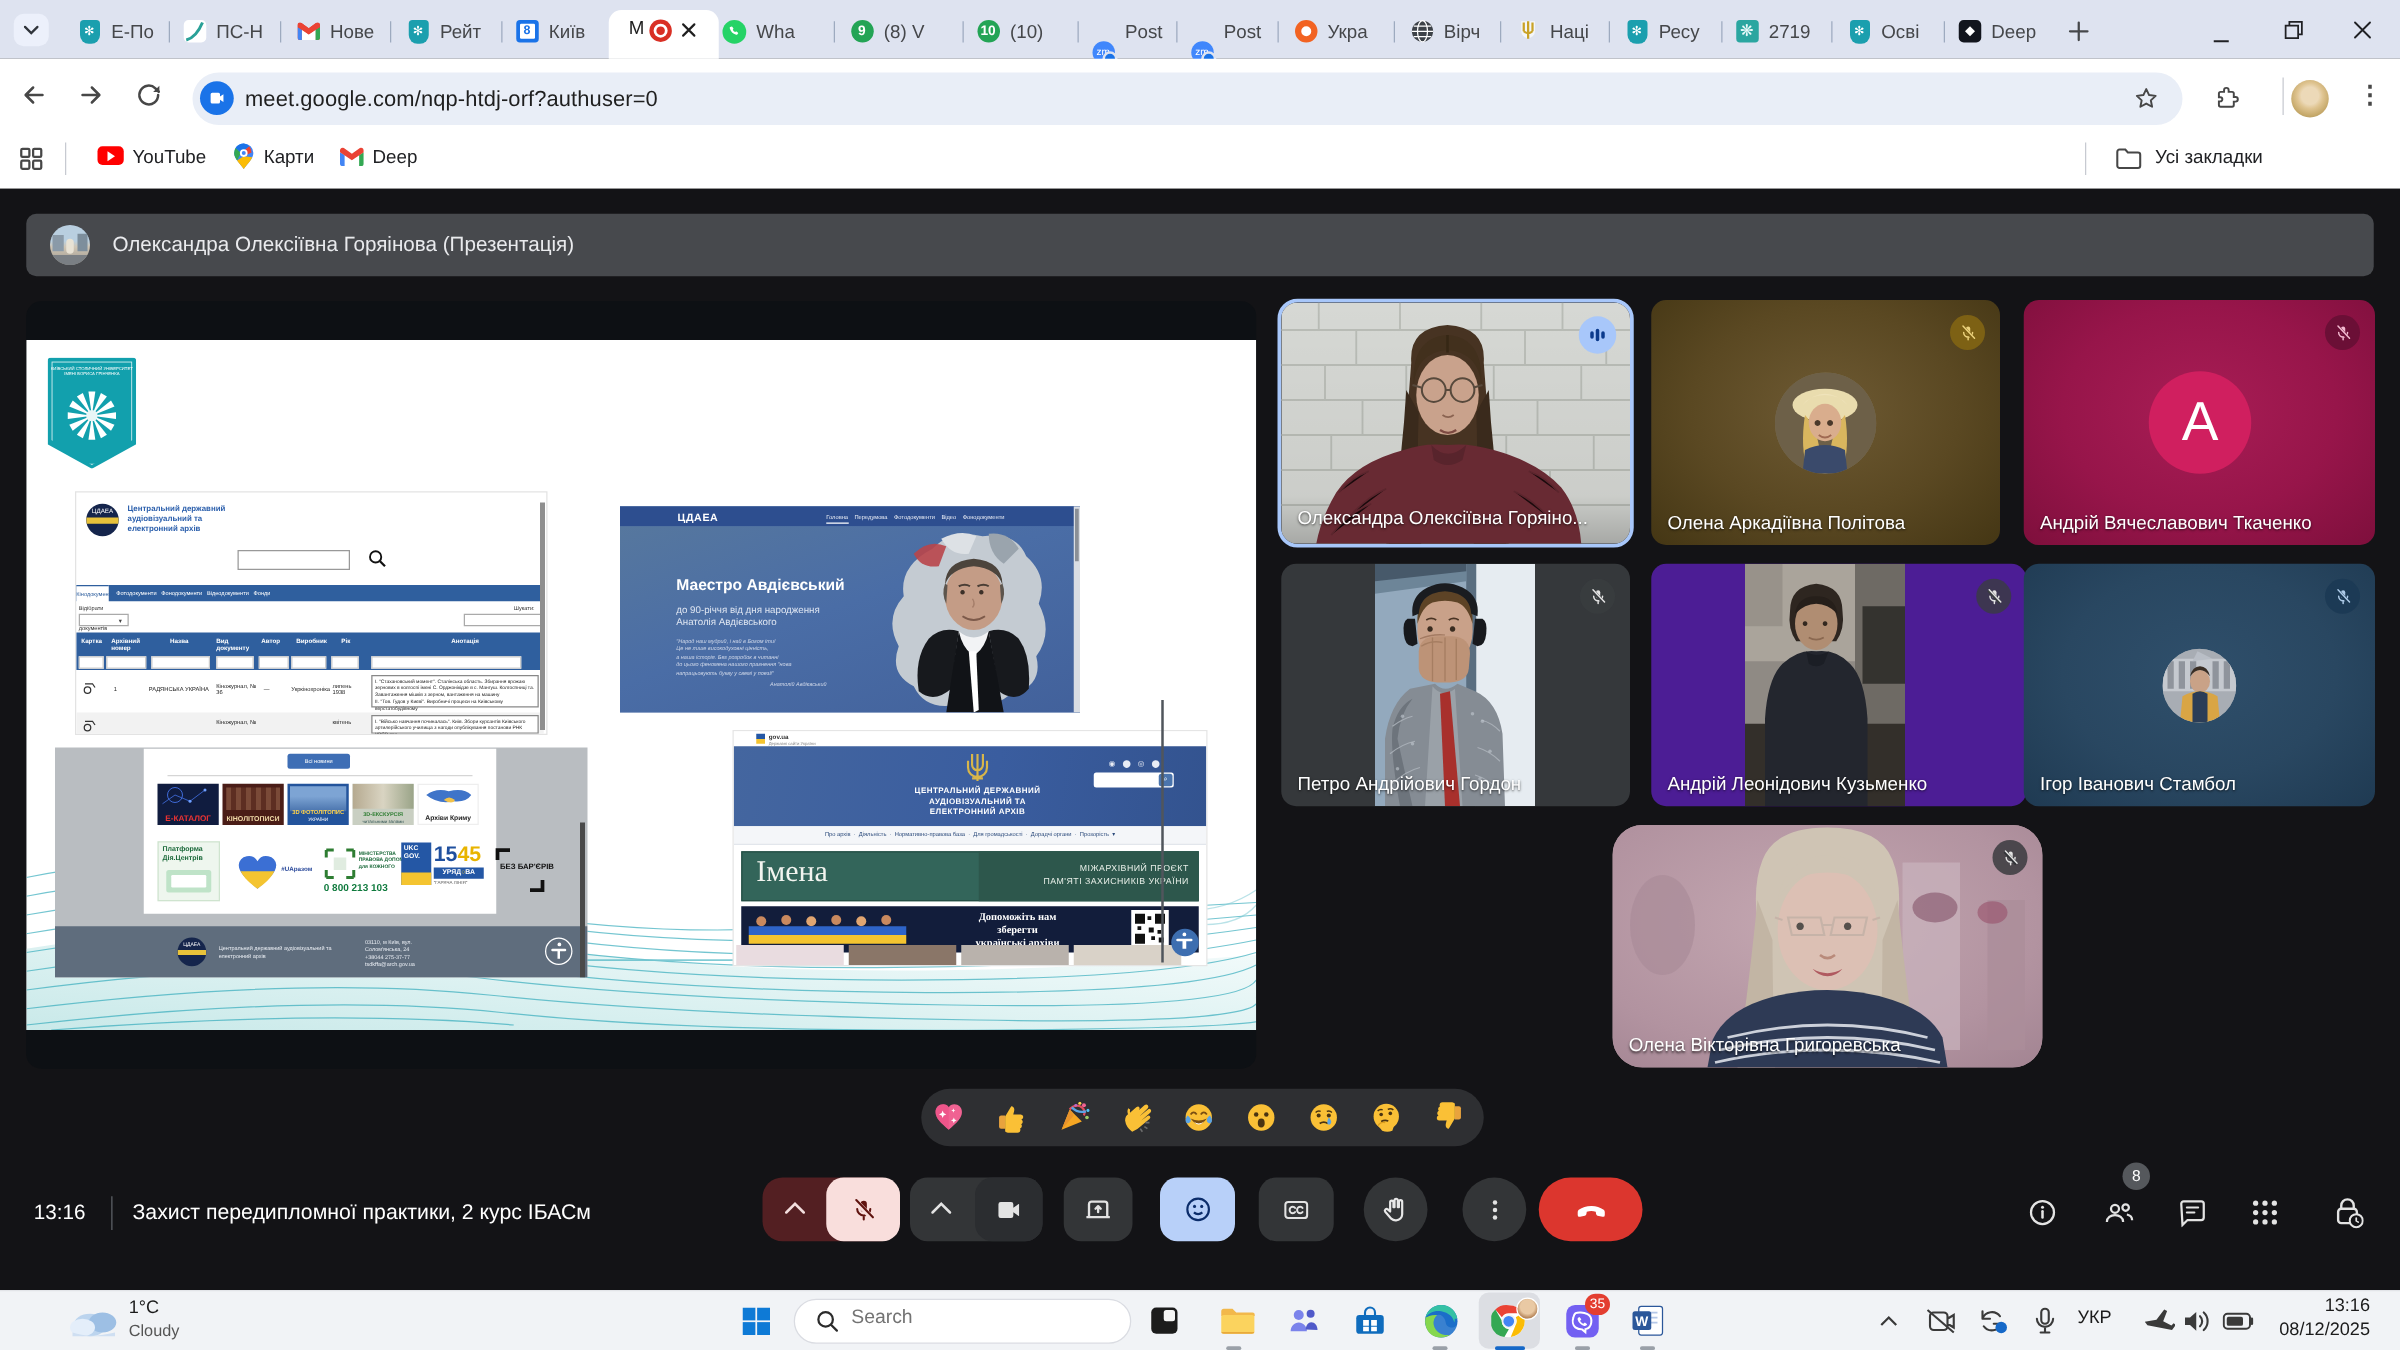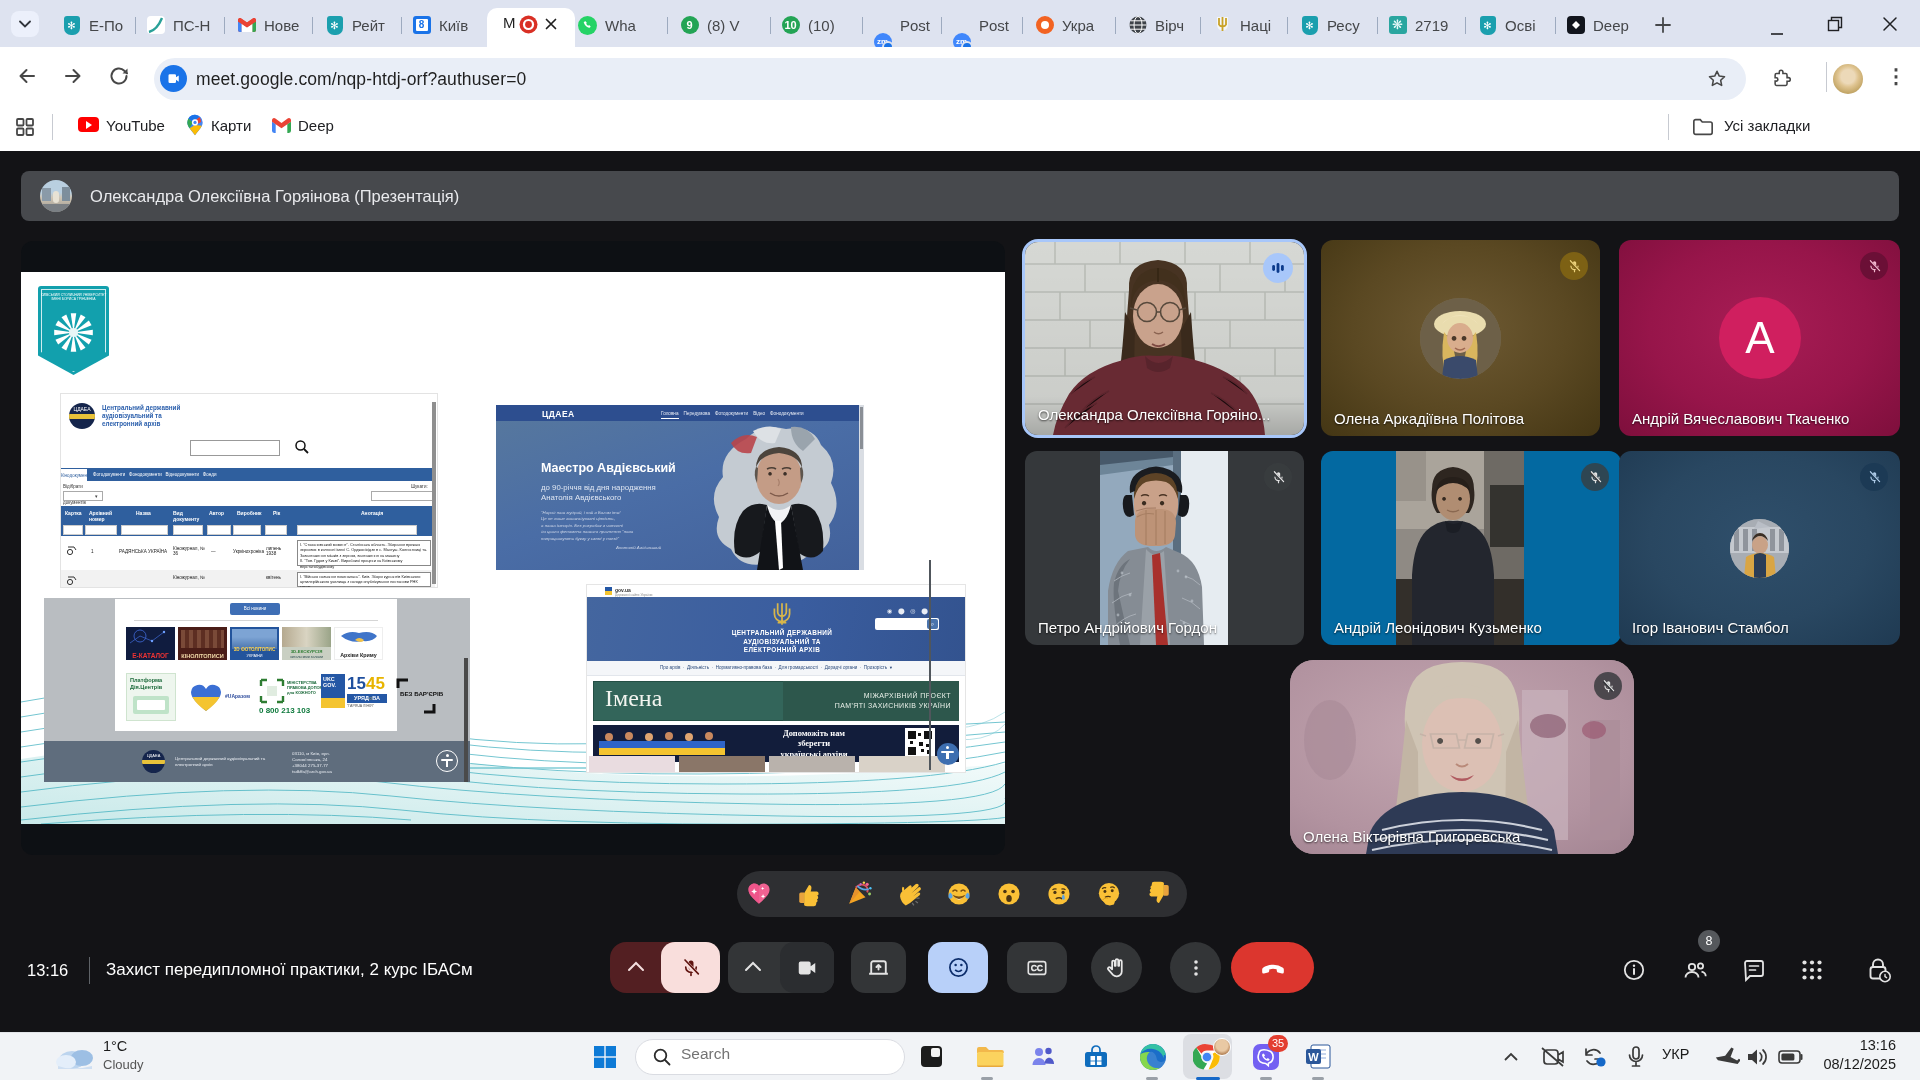--- a/index.html
+++ b/index.html
@@ -1,21 +1,21 @@
 <!DOCTYPE html>
 <html><head><meta charset="utf-8">
 <style>
 html,body{margin:0;padding:0;width:1920px;height:1080px;overflow:hidden;background:#131316;font-family:"Liberation Sans",sans-serif;}
 .abs{position:absolute;}
 .tab{position:absolute;top:14px;height:22px;display:flex;align-items:center;gap:8px;color:#45474a;font-size:15px;white-space:nowrap;}
 .sep{position:absolute;top:17px;width:1px;height:17px;background:#9daabf;}
 .fv{width:19px;height:19px;display:flex;align-items:center;justify-content:center;flex:0 0 auto;}
 .shield{width:16px;height:19px;background:#1b9fae;border-radius:3px 3px 7px 7px;color:#fff;font-size:10px;line-height:19px;text-align:center;}
 .gnum{width:18px;height:18px;border-radius:50%;background:#23a455;color:#fff;font-size:11px;font-weight:bold;line-height:18px;text-align:center;}
-.zmic{position:relative;width:18px;height:18px;border-radius:50%;background:#4087fc;color:#fff;font-size:8px;font-weight:bold;line-height:18px;text-align:center;margin-top:34px;}
+.zmic{position:relative;width:18px;height:18px;border-radius:50%;background:#4087fc;color:#fff;font-size:8px;font-weight:normal;line-height:18px;text-align:center;margin-top:34px;}
 .zmic i{position:absolute;right:-2px;bottom:-2px;width:8px;height:8px;border-radius:50%;background:#1a73e8;border:2px solid #dee3f0;font-style:normal;}
 .name{position:absolute;left:13px;bottom:9px;color:#fff;font-size:15px;text-shadow:0 1px 2px rgba(0,0,0,.7);white-space:nowrap;}
 .micbadge{position:absolute;top:12px;right:12px;width:28px;height:28px;border-radius:50%;display:flex;align-items:center;justify-content:center;}
 .ctl{position:absolute;top:791px;height:51px;background:#333537;border-radius:14px;display:flex;align-items:center;justify-content:center;}
 .ctlc{position:absolute;top:791px;width:51px;height:51px;background:#333537;border-radius:50%;display:flex;align-items:center;justify-content:center;}
 </style></head>
 <body>
 
 <div class="abs" id="tabstrip" style="left:0;top:0;width:1920px;height:47px;background:#dee3f0;">
 <div class="abs" style="left:11px;top:11px;width:28px;height:26px;border-radius:8px;background:#ecf0fb;color:#30343b;display:flex;align-items:center;justify-content:center;">
@@ -620,21 +620,21 @@
           <g fill="none" stroke="#e3e3e3" stroke-width="1.9" stroke-linecap="round">
             <rect x="9.3" y="3.4" width="5.4" height="10.4" rx="2.7" fill="#e3e3e3" stroke="none"></rect>
             <path d="M6.3 11.2a5.7 5.7 0 0 0 11.4 0M12 17v3.4"></path>
           </g>
           <path d="M4.6 3.6 19.4 19.4" stroke="#3a3d40" stroke-width="4.6"></path>
           <path d="M5.4 2.8 20.2 18.6" stroke="#e3e3e3" stroke-width="1.9" stroke-linecap="round"></path>
         </svg>
       </div>
 </div>
 
-<div class="abs" style="left:1321px;top:300px;width:300px;height:194px;border-radius:12px;background:#0369a1;overflow:hidden;">
+<div class="abs" style="left:1321px;top:300px;width:300px;height:194px;border-radius:12px;background:#4c1d95;overflow:hidden;">
 <svg class="abs" style="left:75px;top:0;" width="128" height="194" viewBox="0 0 128 194">
 <rect width="128" height="194" fill="#8f8a84"></rect>
 <rect x="0" y="0" width="128" height="78" fill="#aaa49b"></rect>
 <rect x="0" y="0" width="30" height="50" fill="#98928a"></rect>
 <rect x="88" y="0" width="40" height="130" fill="#6e6a64"></rect>
 <rect x="94" y="34" width="34" height="62" fill="#34332f"></rect>
 <rect x="0" y="128" width="128" height="66" fill="#332f2a"></rect>
 <path d="M36 38 Q36 18 57 16 Q78 18 78 38 Q80 52 73 62 L41 62 Q34 52 36 38 Z" fill="#2e2620"></path>
 <ellipse cx="57" cy="48" rx="17" ry="21" fill="#b08d72"></ellipse>
 <path d="M40 40 Q42 26 57 26 Q72 26 74 40 Q66 32 57 32 Q48 32 40 40 Z" fill="#261f1a"></path>

